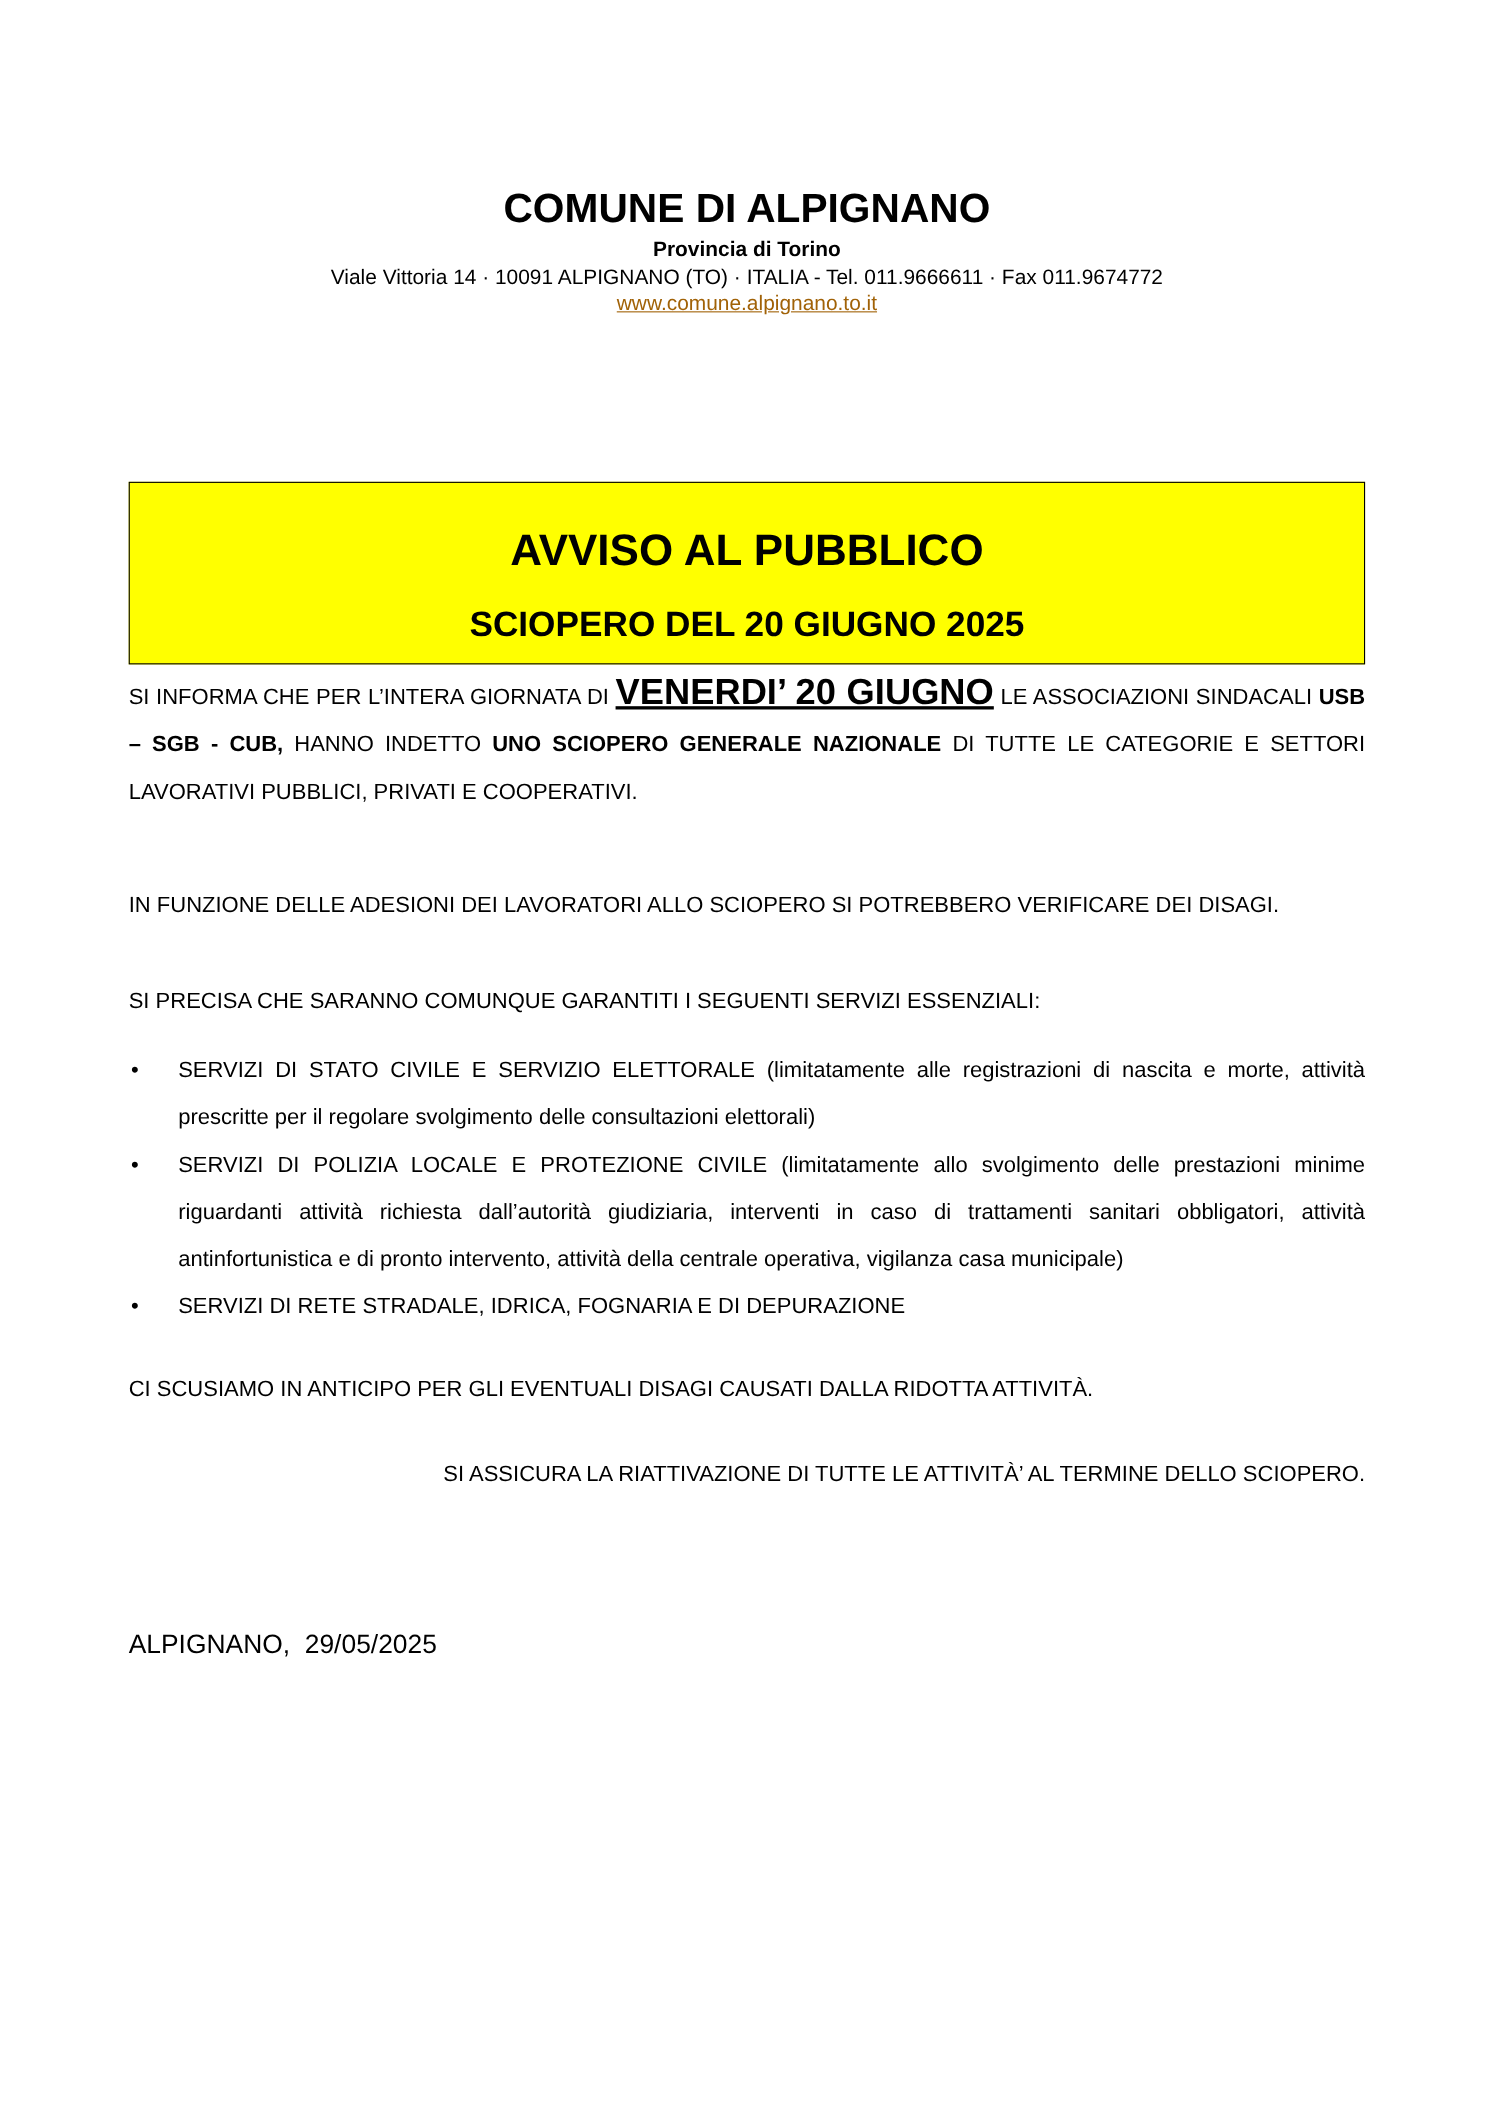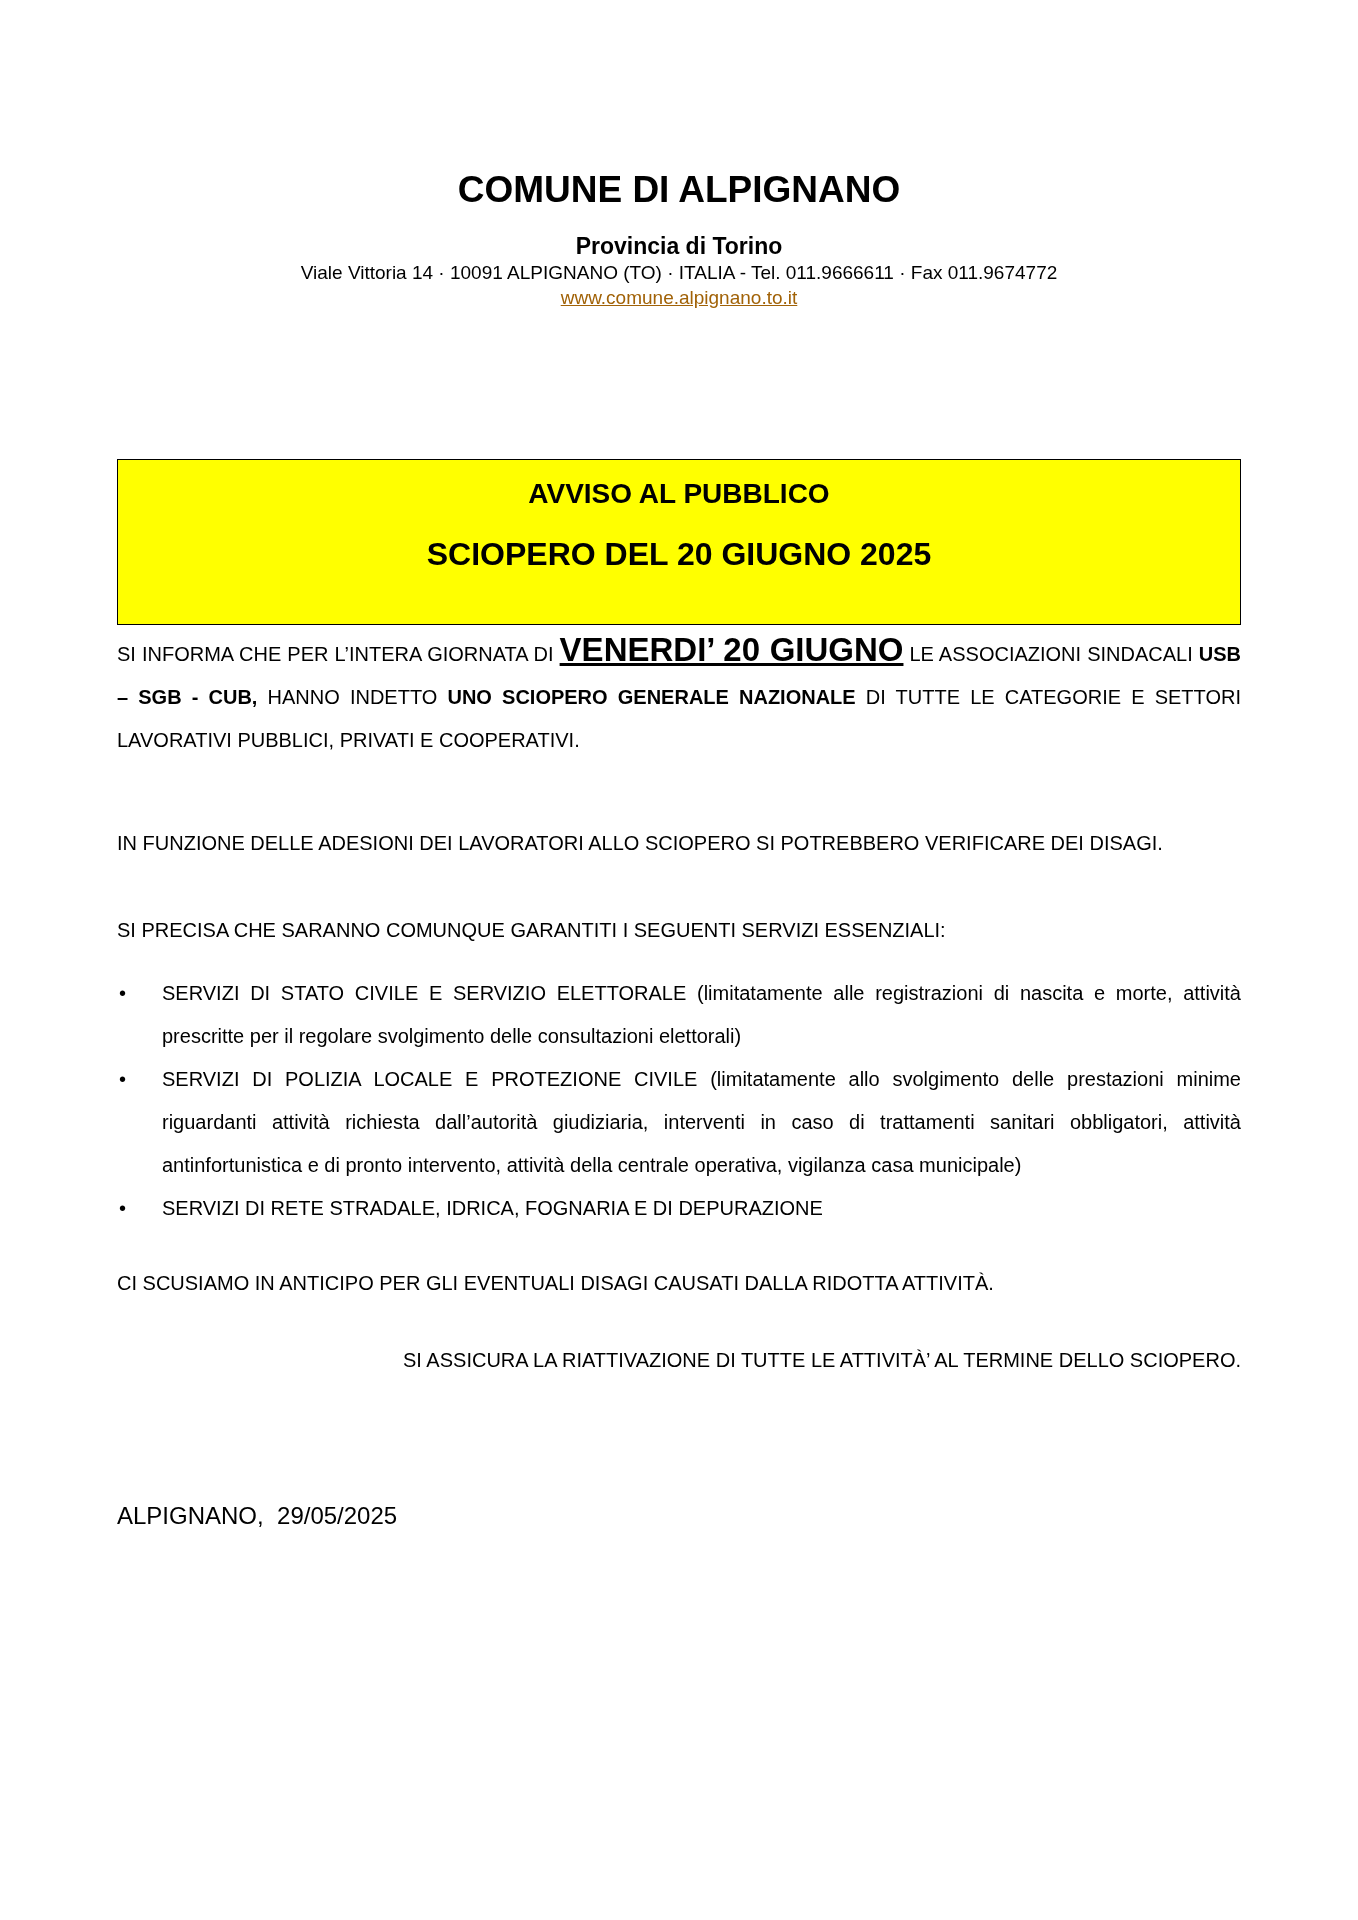--- a/index.html
+++ b/index.html
@@ -14,35 +14,35 @@
   }
   .content {
     position: absolute;
     left: 117px;
     top: 0;
     width: 1124px;
   }
   
   .header { margin-top: 170px; text-align: center; }
   .doc-title   { font-size: 37px; font-weight: 700; line-height: 1.1; }
-  .doc-subtitle{ font-size: 23px; font-weight: 700; margin-top: 22px; line-height: 1.15; }
+  .doc-subtitle{ font-size: 19px; font-weight: 700; margin-top: 6px; line-height: 1.15; }
   .doc-address { font-size: 19px; margin-top: 3px; line-height: 1.15; }
   .doc-link-row{ margin-top: 3px; line-height: 1.15; }
   .doc-link    { font-size: 19px; color: #a16207; text-decoration: underline; cursor: pointer; }
 
   
   .banner {
     margin-top: 150px;
     background: #ffff00;
     border: 1px solid #000000;
     height: 166px;
     text-align: center;
     box-sizing: border-box;
   }
-  .banner-line1 { font-size: 28px; font-weight: 700; padding-top: 19px; line-height: 1.1; }
+  .banner-line1 { font-size: 40px; font-weight: 700; padding-top: 40px; line-height: 1.1; }
   .banner-line2 { font-size: 32px; font-weight: 700; margin-top: 27px;  line-height: 1.1; }
 
   
   .para { font-size: 20px; line-height: 43px; text-align: justify; }
   .p-intro     { margin-top: 8px; }
   .big-bold    { font-size: 33px; font-weight: 700; text-decoration: underline; line-height: 1; }
   .bold        { font-weight: 700; }
   .p-disagi    { margin-top: 60px; }
   .p-garantiti { margin-top: 44px; text-align: left; }
 

